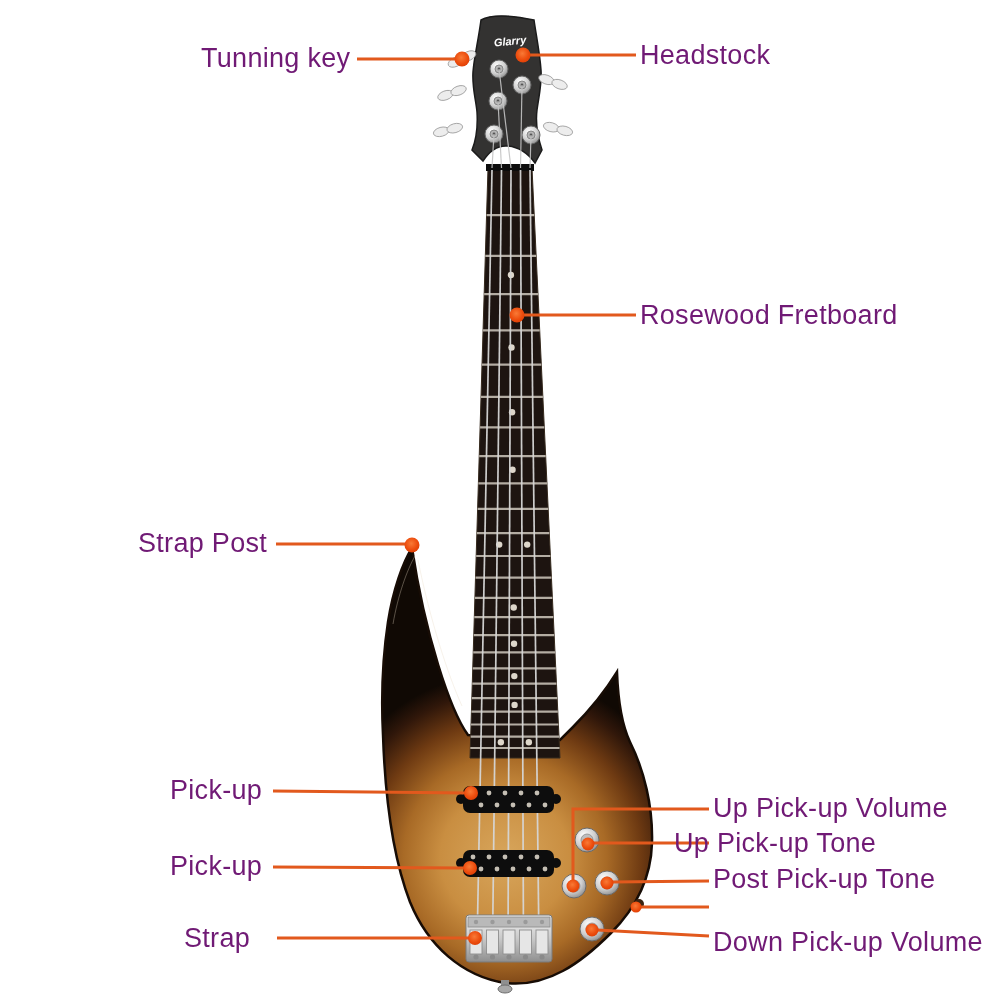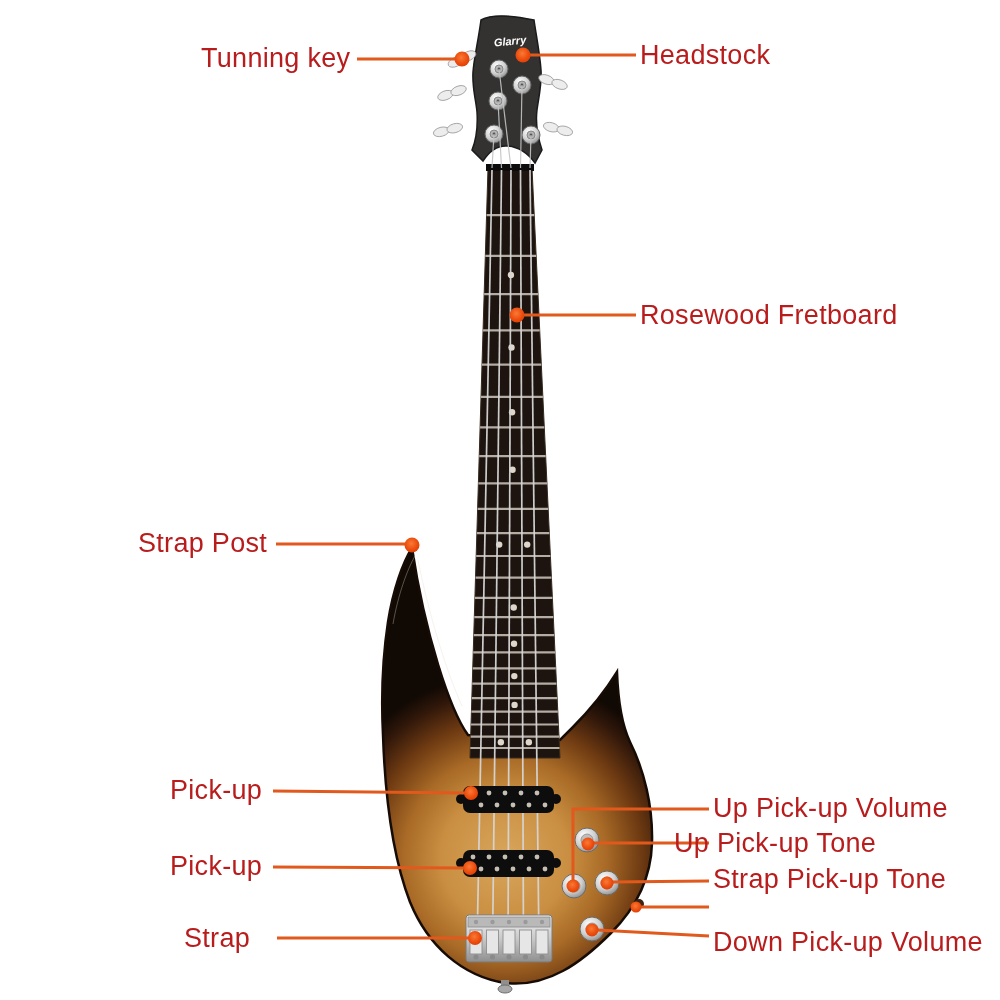--- a/index.html
+++ b/index.html
@@ -2,21 +2,21 @@
 <html><head>
 <meta charset="utf-8">
 <style>
   html,body{margin:0;padding:0;background:#fff;}
   #stage{
     position:relative;width:1000px;height:1000px;background:#fff;overflow:hidden;
     font-family:"Liberation Sans","DejaVu Sans",sans-serif;
   }
   #guitar-svg{position:absolute;left:0;top:0;width:1000px;height:1000px;}
   .label{
-    position:absolute;font-size:27px;color:#b91c1c;white-space:nowrap;
+    position:absolute;font-size:27px;color:#701a75;white-space:nowrap;
     transform:translateY(-50%);letter-spacing:.3px;
   }
 </style>
 </head>
 <body>
 
 <div id="stage">
 
   <svg id="guitar-svg" viewBox="0 0 1000 1000" xmlns="http://www.w3.org/2000/svg">
     <defs>
@@ -309,15 +309,15 @@
 
   <div class="label" style="left:201px;top:58px">Tunning key</div>
   <div class="label" style="left:640px;top:55px">Headstock</div>
   <div class="label" style="left:640px;top:315px">Rosewood Fretboard</div>
   <div class="label" style="left:138px;top:543px">Strap Post</div>
   <div class="label" style="left:170px;top:790px">Pick-up</div>
   <div class="label" style="left:170px;top:866px">Pick-up</div>
   <div class="label" style="left:184px;top:938px">Strap</div>
   <div class="label" style="left:713px;top:808px">Up Pick-up Volume</div>
   <div class="label" style="left:674px;top:843px">Up Pick-up Tone</div>
-  <div class="label" style="left:713px;top:879px">Strap Pick-up Tone</div>
+  <div class="label" style="left:713px;top:879px">Post Pick-up Tone</div>
   <div class="label" style="left:713px;top:942px">Down Pick-up Volume</div>
 </div>
 
 </body></html>

